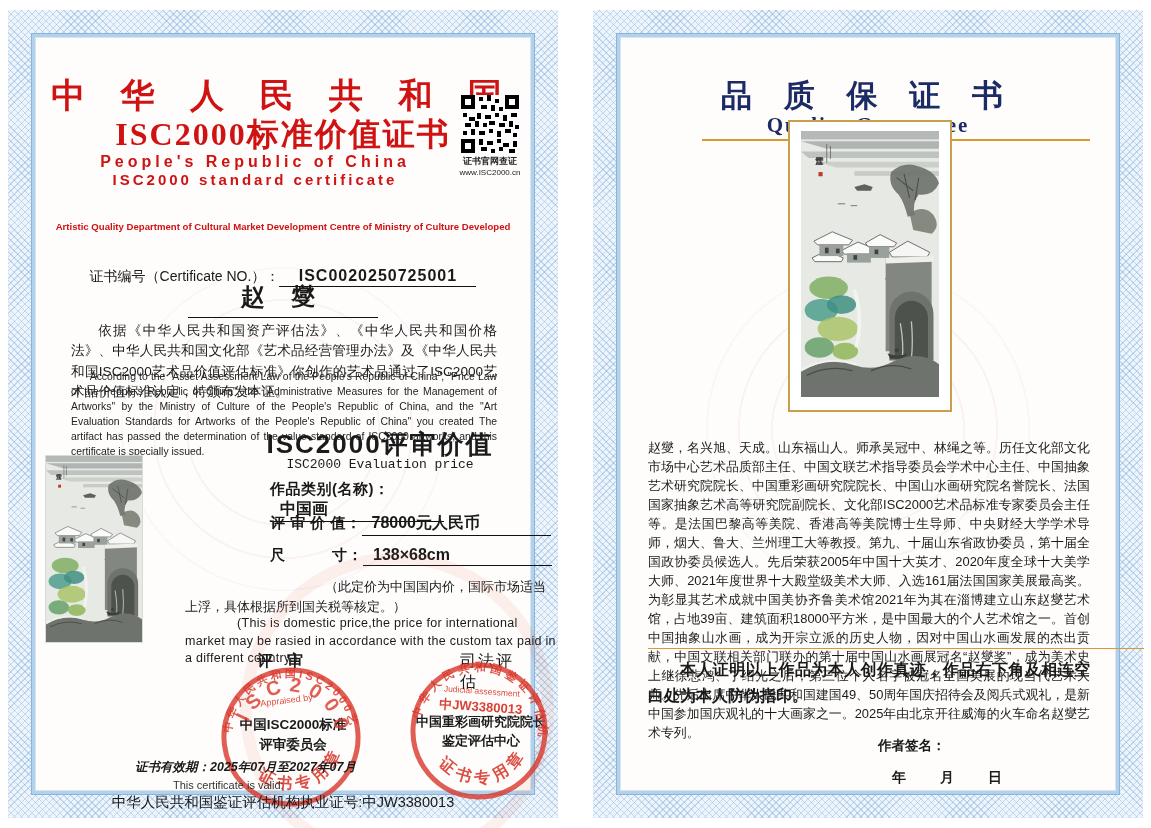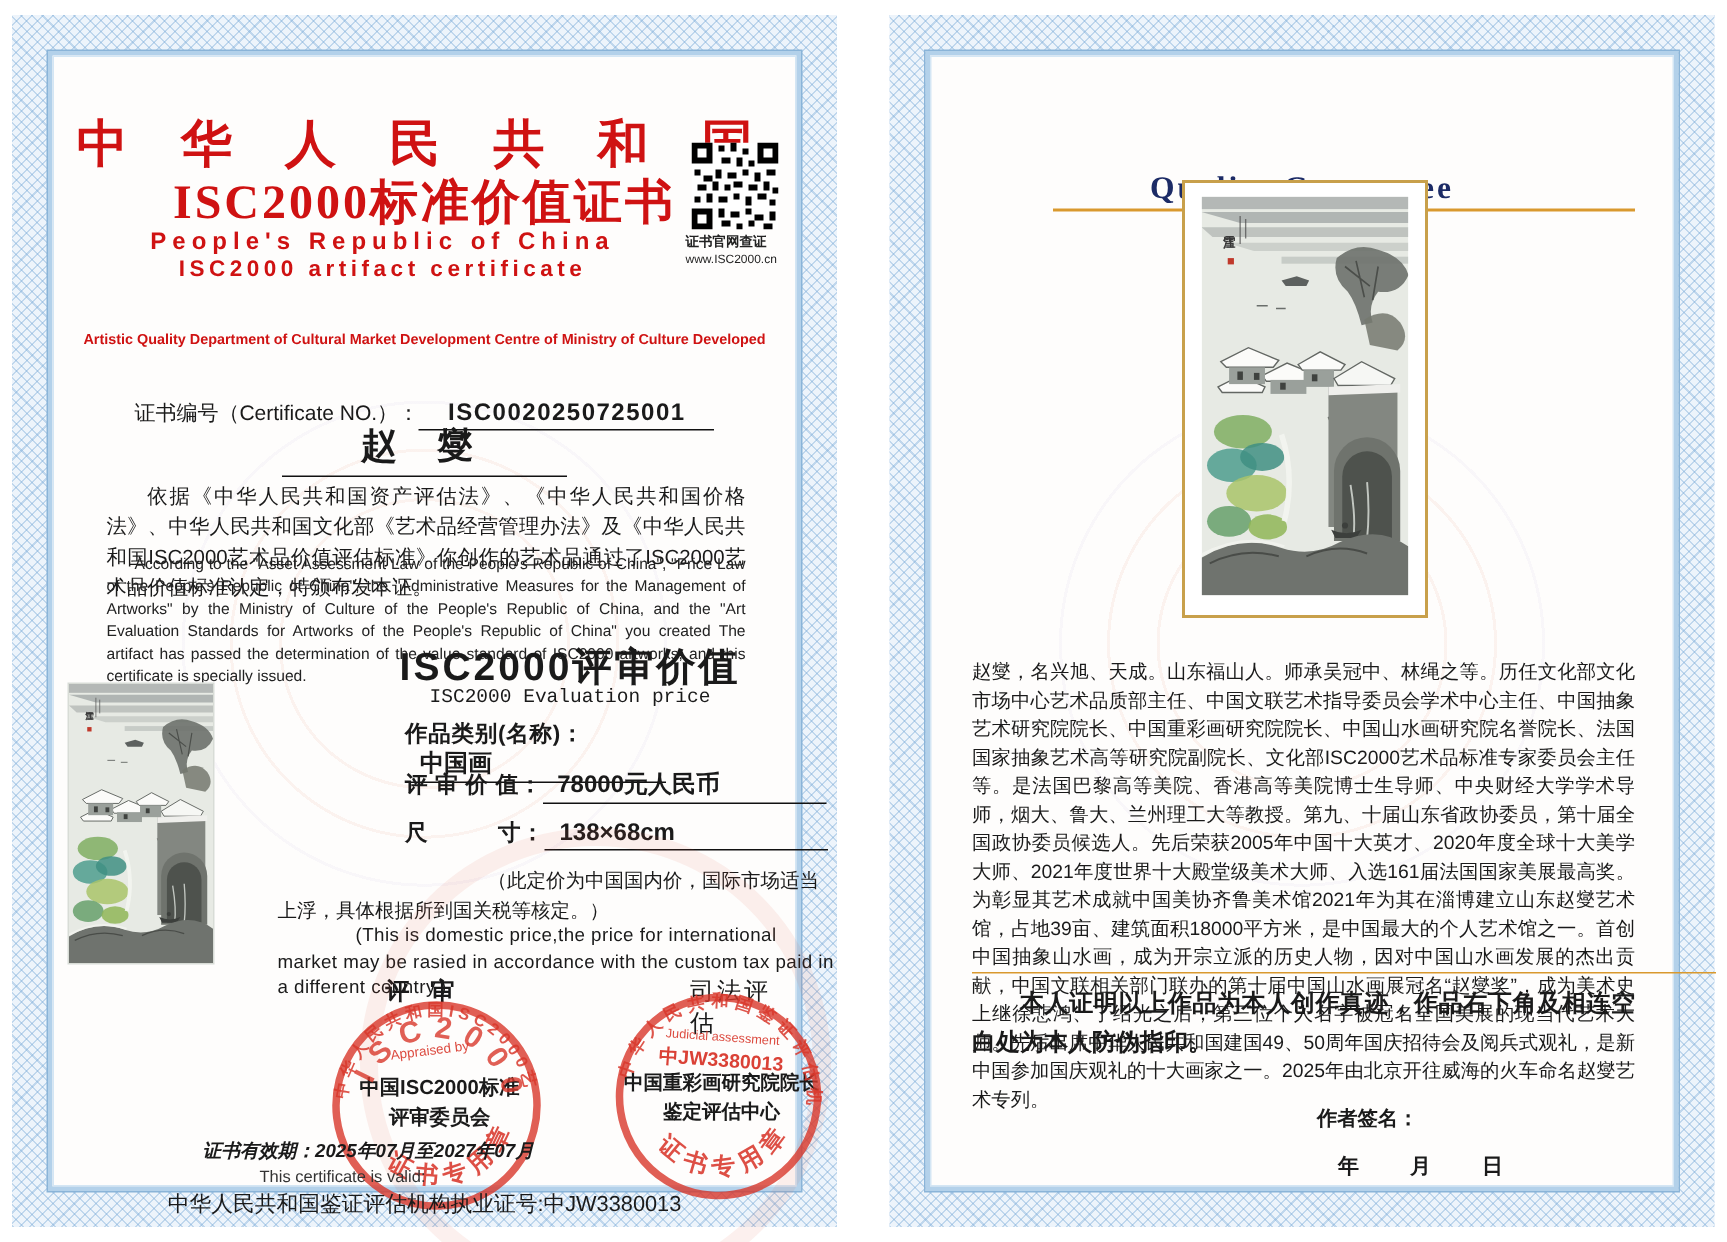--- a/index.html
+++ b/index.html
@@ -21,21 +21,21 @@
              rgba(210,200,230,.12) 160px 162px, transparent 162px),
            #fefdfc;}
   .abs{position:absolute;}
 
   
   .t1{top:36px;left:0;right:0;text-align:center;font-size:34px;font-weight:bold;letter-spacing:13px;color:#cf1212;}
   .t2{top:76px;left:0;right:0;text-align:center;font-size:32px;font-weight:bold;letter-spacing:2px;color:#cf1212;
       font-family:"Liberation Serif","DejaVu Serif",serif;}
   .te1{top:116px;left:0;right:56px;text-align:center;font-size:16px;font-weight:bold;letter-spacing:4px;color:#cf1212;}
   .te2{top:134px;left:0;right:56px;text-align:center;font-size:15px;font-weight:bold;letter-spacing:3px;color:#cf1212;}
-  .qrbox{top:58px;right:8px;width:66px;}
+  .qrbox{top:58px;right:8px;width:66px;text-align:center;}
   .qrbox svg{display:block;margin:0 auto;}
   .qrcap1{font-size:9px;color:#222;font-weight:bold;margin-top:2px;}
   .qrcap2{font-size:8px;color:#222;}
   .banner{top:152px;left:0;right:0;text-align:center;font-size:23px;font-weight:bold;color:#cf1212;letter-spacing:0.5px;}
   .bannerEn{top:184px;left:0;right:0;text-align:center;font-size:9.6px;font-weight:bold;color:#cf1212;}
   .certno{top:214px;left:0;right:0;text-align:center;font-size:14px;}
   .certno .val{display:inline-block;min-width:185px;border-bottom:1.5px solid #111;
                font-size:16px;font-weight:bold;letter-spacing:1px;padding:0 6px 1px;margin-top:16px;}
   .artist{top:244px;left:0;right:0;text-align:center;font-size:24px;font-weight:bold;letter-spacing:10px;}
   .artist-line{top:280px;left:50%;width:190px;margin-left:-95px;border-bottom:1.5px solid #111;}
@@ -145,21 +145,21 @@
     </symbol>
   </defs>
 </svg>
 
 <div class="cert cert-left">
   <div class="frame">
 
     <div class="abs t1">中 华 人 民 共 和 国</div>
     <div class="abs t2">ISC2000标准价值证书</div>
     <div class="abs te1">People's Republic of China</div>
-    <div class="abs te2">ISC2000 artifact certificate</div>
+    <div class="abs te2">ISC2000 standard certificate</div>
 
     <div class="abs qrbox">
       <svg width="58" height="58" viewBox="0 0 29 29">
         <rect width="29" height="29" fill="#fff"></rect>
         <g fill="#000">
           <path d="M0 0h7v7h-7z M2 2v3h3v-3z" fill-rule="evenodd"></path>
           <path d="M22 0h7v7h-7z M24 2v3h3v-3z" fill-rule="evenodd"></path>
           <path d="M0 22h7v7h-7z M2 24v3h3v-3z" fill-rule="evenodd"></path>
           <rect x="9" y="1" width="2" height="2"></rect>
             <rect x="13" y="0" width="2" height="3"></rect>
@@ -281,20 +281,21 @@
     </svg>
 
     <div class="abs validity">证书有效期：2025年07月至2027年07月</div>
     <div class="abs validityEn">This certificate is valid:</div>
     <div class="abs license">中华人民共和国鉴证评估机构执业证号:中JW3380013</div>
   </div>
 </div>
 
 <div class="cert cert-right">
   <div class="frame">
+    <div class="abs rt1">品 质 保 证 书</div>
     <div class="abs rt2">Quality Guarantee</div>
     <div class="abs goldline"></div>
 
     <div class="abs bio">赵燮，名兴旭、天成。山东福山人。师承吴冠中、林绳之等。历任文化部文化市场中心艺术品质部主任、中国文联艺术指导委员会学术中心主任、中国抽象艺术研究院院长、中国重彩画研究院院长、中国山水画研究院名誉院长、法国国家抽象艺术高等研究院副院长、文化部ISC2000艺术品标准专家委员会主任等。是法国巴黎高等美院、香港高等美院博士生导师、中央财经大学学术导师，烟大、鲁大、兰州理工大等教授。第九、十届山东省政协委员，第十届全国政协委员候选人。先后荣获2005年中国十大英才、2020年度全球十大美学大师、2021年度世界十大殿堂级美术大师、入选161届法国国家美展最高奖。为彰显其艺术成就中国美协齐鲁美术馆2021年为其在淄博建立山东赵燮艺术馆，占地39亩、建筑面积18000平方米，是中国最大的个人艺术馆之一。首创中国抽象山水画，成为开宗立派的历史人物，因对中国山水画发展的杰出贡献，中国文联相关部门联办的第十届中国山水画展冠名“赵燮奖”，成为美术史上继徐悲鸿、丁绍光之后，第三位个人名字被冠名全国美展的现当代艺术大师。先后出席中华人民共和国建国49、50周年国庆招待会及阅兵式观礼，是新中国参加国庆观礼的十大画家之一。2025年由北京开往威海的火车命名赵燮艺术专列。</div>
     <div class="abs divider2"></div>
     <div class="abs statement">本人证明以上作品为本人创作真迹，作品右下角及相连空白处为本人防伪指印。</div>
     <div class="abs signlab">作者签名：</div>
     <div class="abs datelab">年　　月　　日</div>
   </div>
 </div>

